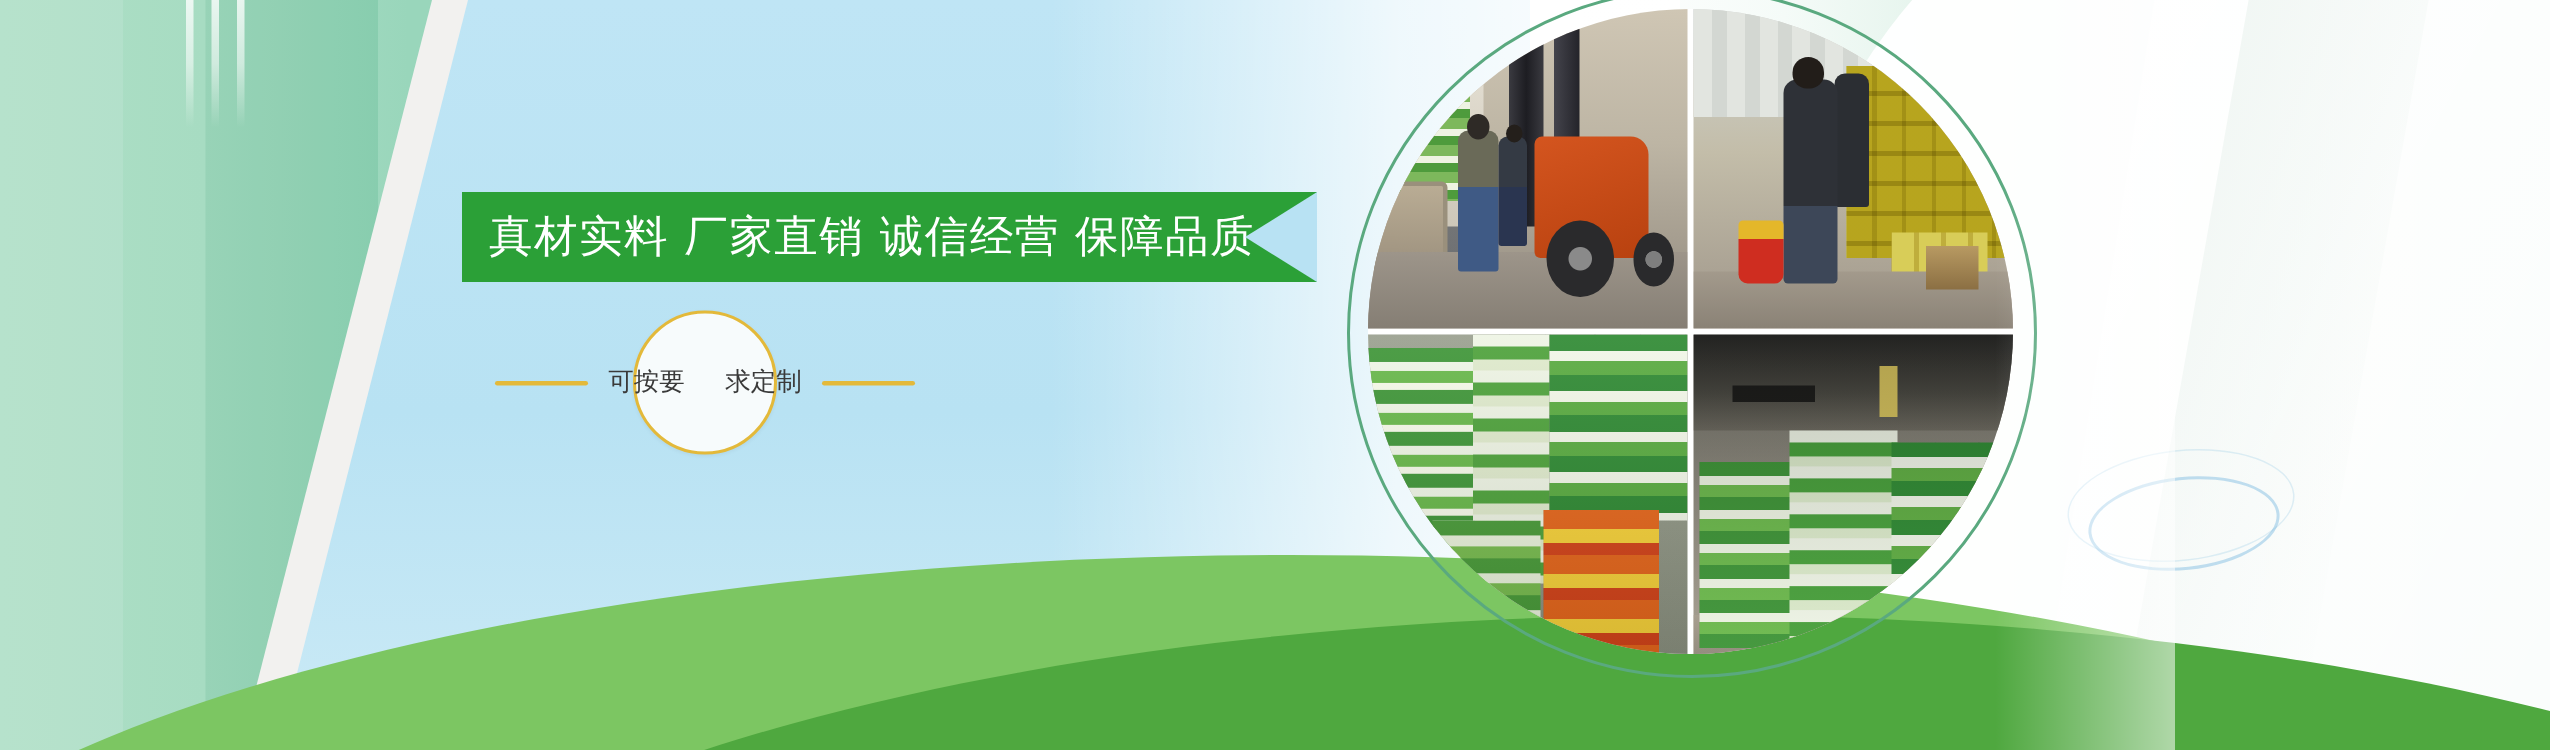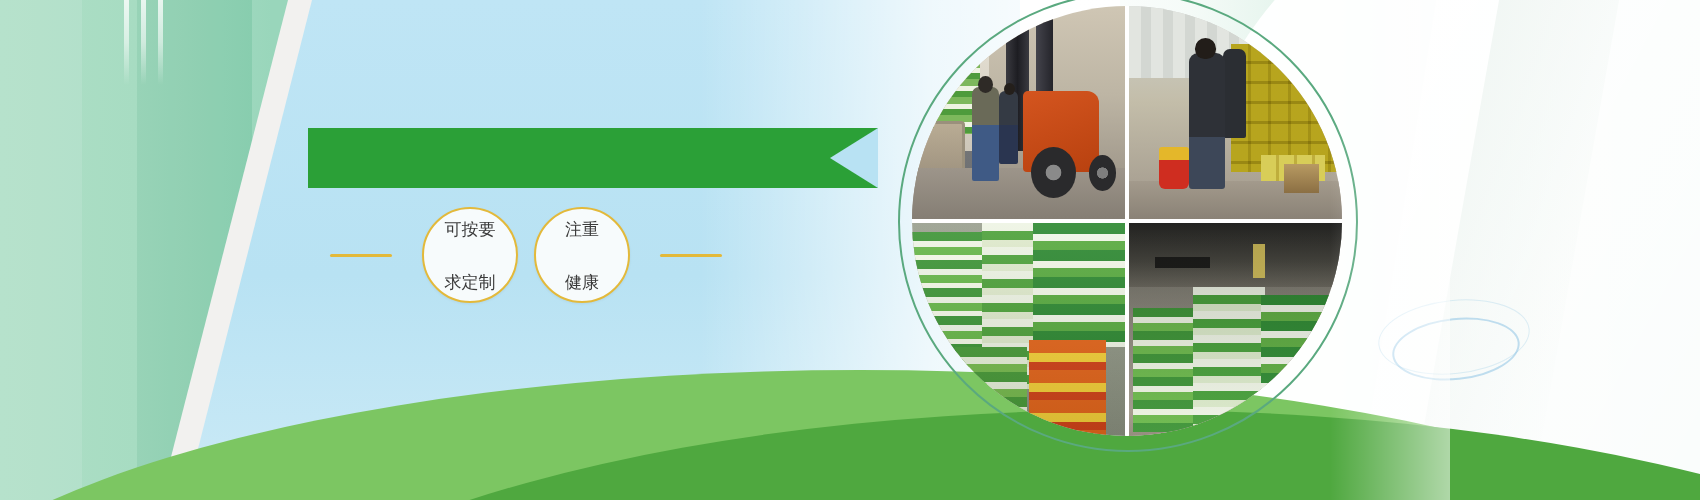--- a/index.html
+++ b/index.html
@@ -119,21 +119,21 @@
     display:flex;align-items:center;
   }
   .accent-line{
     height:3px;background:#e3b93a;border-radius:2px;flex:0 0 auto;
   }
   .accent-left{width:62px;margin-right:22px;}
   .accent-right{width:62px;margin-left:22px;}
   .badge{
     width:92px;height:92px;border-radius:50%;
     background:#f7fbfc;border:2px solid #e3b93a;
-    display:flex;flex-direction:column;align-items:center;justify-content:center;
+    display:flex;flex-direction:row;align-items:center;justify-content:center;
     flex:0 0 auto;margin:0 8px;
     box-shadow:0 1px 3px rgba(0,0,0,.06);
     gap:27px;
   }
   .badge span{
     display:block;color:#3a3a3a;font-size:17px;line-height:26px;
     font-family:"DejaVu Sans","Liberation Sans",sans-serif;white-space:nowrap;
   }
 
   
@@ -286,36 +286,33 @@
   <div class="swoosh-a"></div>
   <div class="swoosh-b"></div>
   <div class="swoosh-c"></div>
   <div class="ring-ellipse"></div>
   <div class="ring-ellipse2"></div>
 
   <div class="hill-light"></div>
   <div class="hill-dark"></div>
 
   <div class="ribbon">
+    <div class="ribbon-text">真材实料  厂家直销  诚信经营  保障品质</div>
     <div class="ribbon-notch"></div>
   </div>
 
   <div class="badges">
     <div class="accent-line accent-left"></div>
 
     <div class="badge">
       <span>可按要</span>
       <span>求定制</span>
     </div>
 
 
-    <div class="badge">
-      <span>注重</span>
-      <span>健康</span>
-    </div>
 
     <div class="accent-line accent-right"></div>
   </div>
 
   <div class="collage-wrap">
     <div class="collage-ring"></div>
     <div class="collage">
 
       <div class="cell p1">
         <div class="truckbox"></div>

